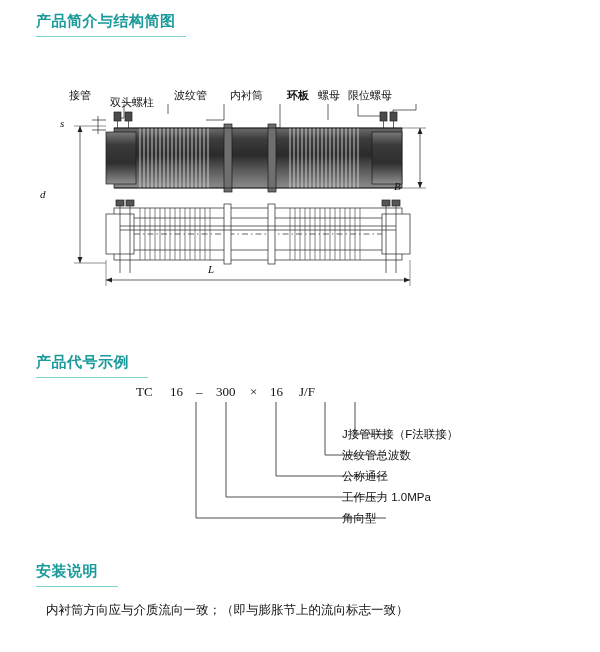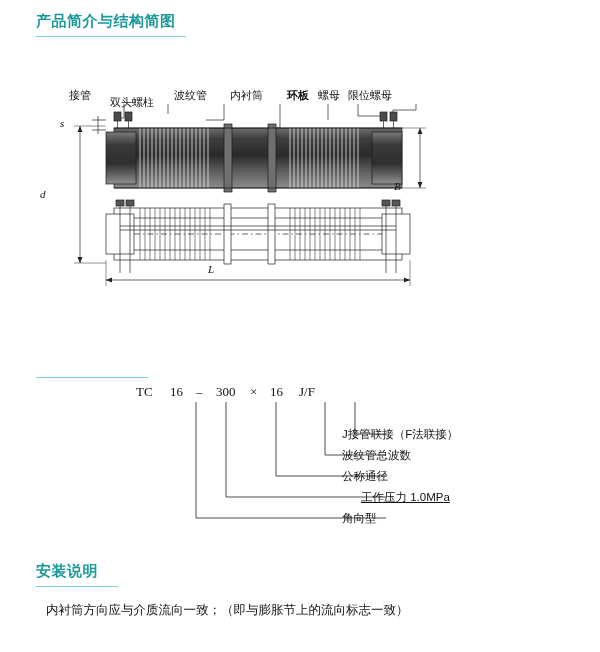--- a/index.html
+++ b/index.html
@@ -308,20 +308,21 @@
     <div class="callout" style="left:318px; top:30px;">螺母</div>
     <div class="callout" style="left:348px; top:30px;">限位螺母</div>
 
     
     <div class="dimletter" style="left:60px; top:59px;">s</div>
     <div class="dimletter" style="left:40px; top:130px;">d</div>
     <div class="dimletter" style="left:394px; top:122px;">B</div>
     <div class="dimletter" style="left:208px; top:205px;">L</div>
   </div>
 
+  <div class="section-head" id="head2">产品代号示例</div>
   <div class="head-underline" id="rule2"></div>
 
   <div id="codeblock">
     <svg width="600" height="160" viewBox="0 0 600 160" xmlns="http://www.w3.org/2000/svg">
       <g stroke="#222" stroke-width="0.8" fill="none">
 
         <path d="M307,22 L307,54 L338,54"></path>
 
         <path d="M277,22 L277,75 L338,75"></path>
 
@@ -339,21 +340,21 @@
     <div class="code-token" style="left:196px; top:4px;">–</div>
     <div class="code-token" style="left:216px; top:4px;">300</div>
     <div class="code-token" style="left:250px; top:4px;">×</div>
     <div class="code-token" style="left:270px; top:4px;">16</div>
     <div class="code-token" style="left:299px; top:4px;">J/F</div>
 
     
     <div class="code-desc" style="left:342px; top:47px;">J接管联接（F法联接）</div>
     <div class="code-desc" style="left:342px; top:68px;">波纹管总波数</div>
     <div class="code-desc" style="left:342px; top:89px;">公称通径</div>
-    <div class="code-desc" style="left:361px; top:110px;text-decoration:underline;">工作压力 1.0MPa</div>
+    <div class="code-desc" style="left:342px; top:110px;">工作压力 1.0MPa</div>
     <div class="code-desc" style="left:342px; top:131px;">角向型</div>
   </div>
 
   <div class="section-head" id="head3">安装说明</div>
   <div class="head-underline" id="rule3"></div>
 
   <div class="note-line" id="note0">内衬筒方向应与介质流向一致；（即与膨胀节上的流向标志一致）</div>
 
 </div>
 

